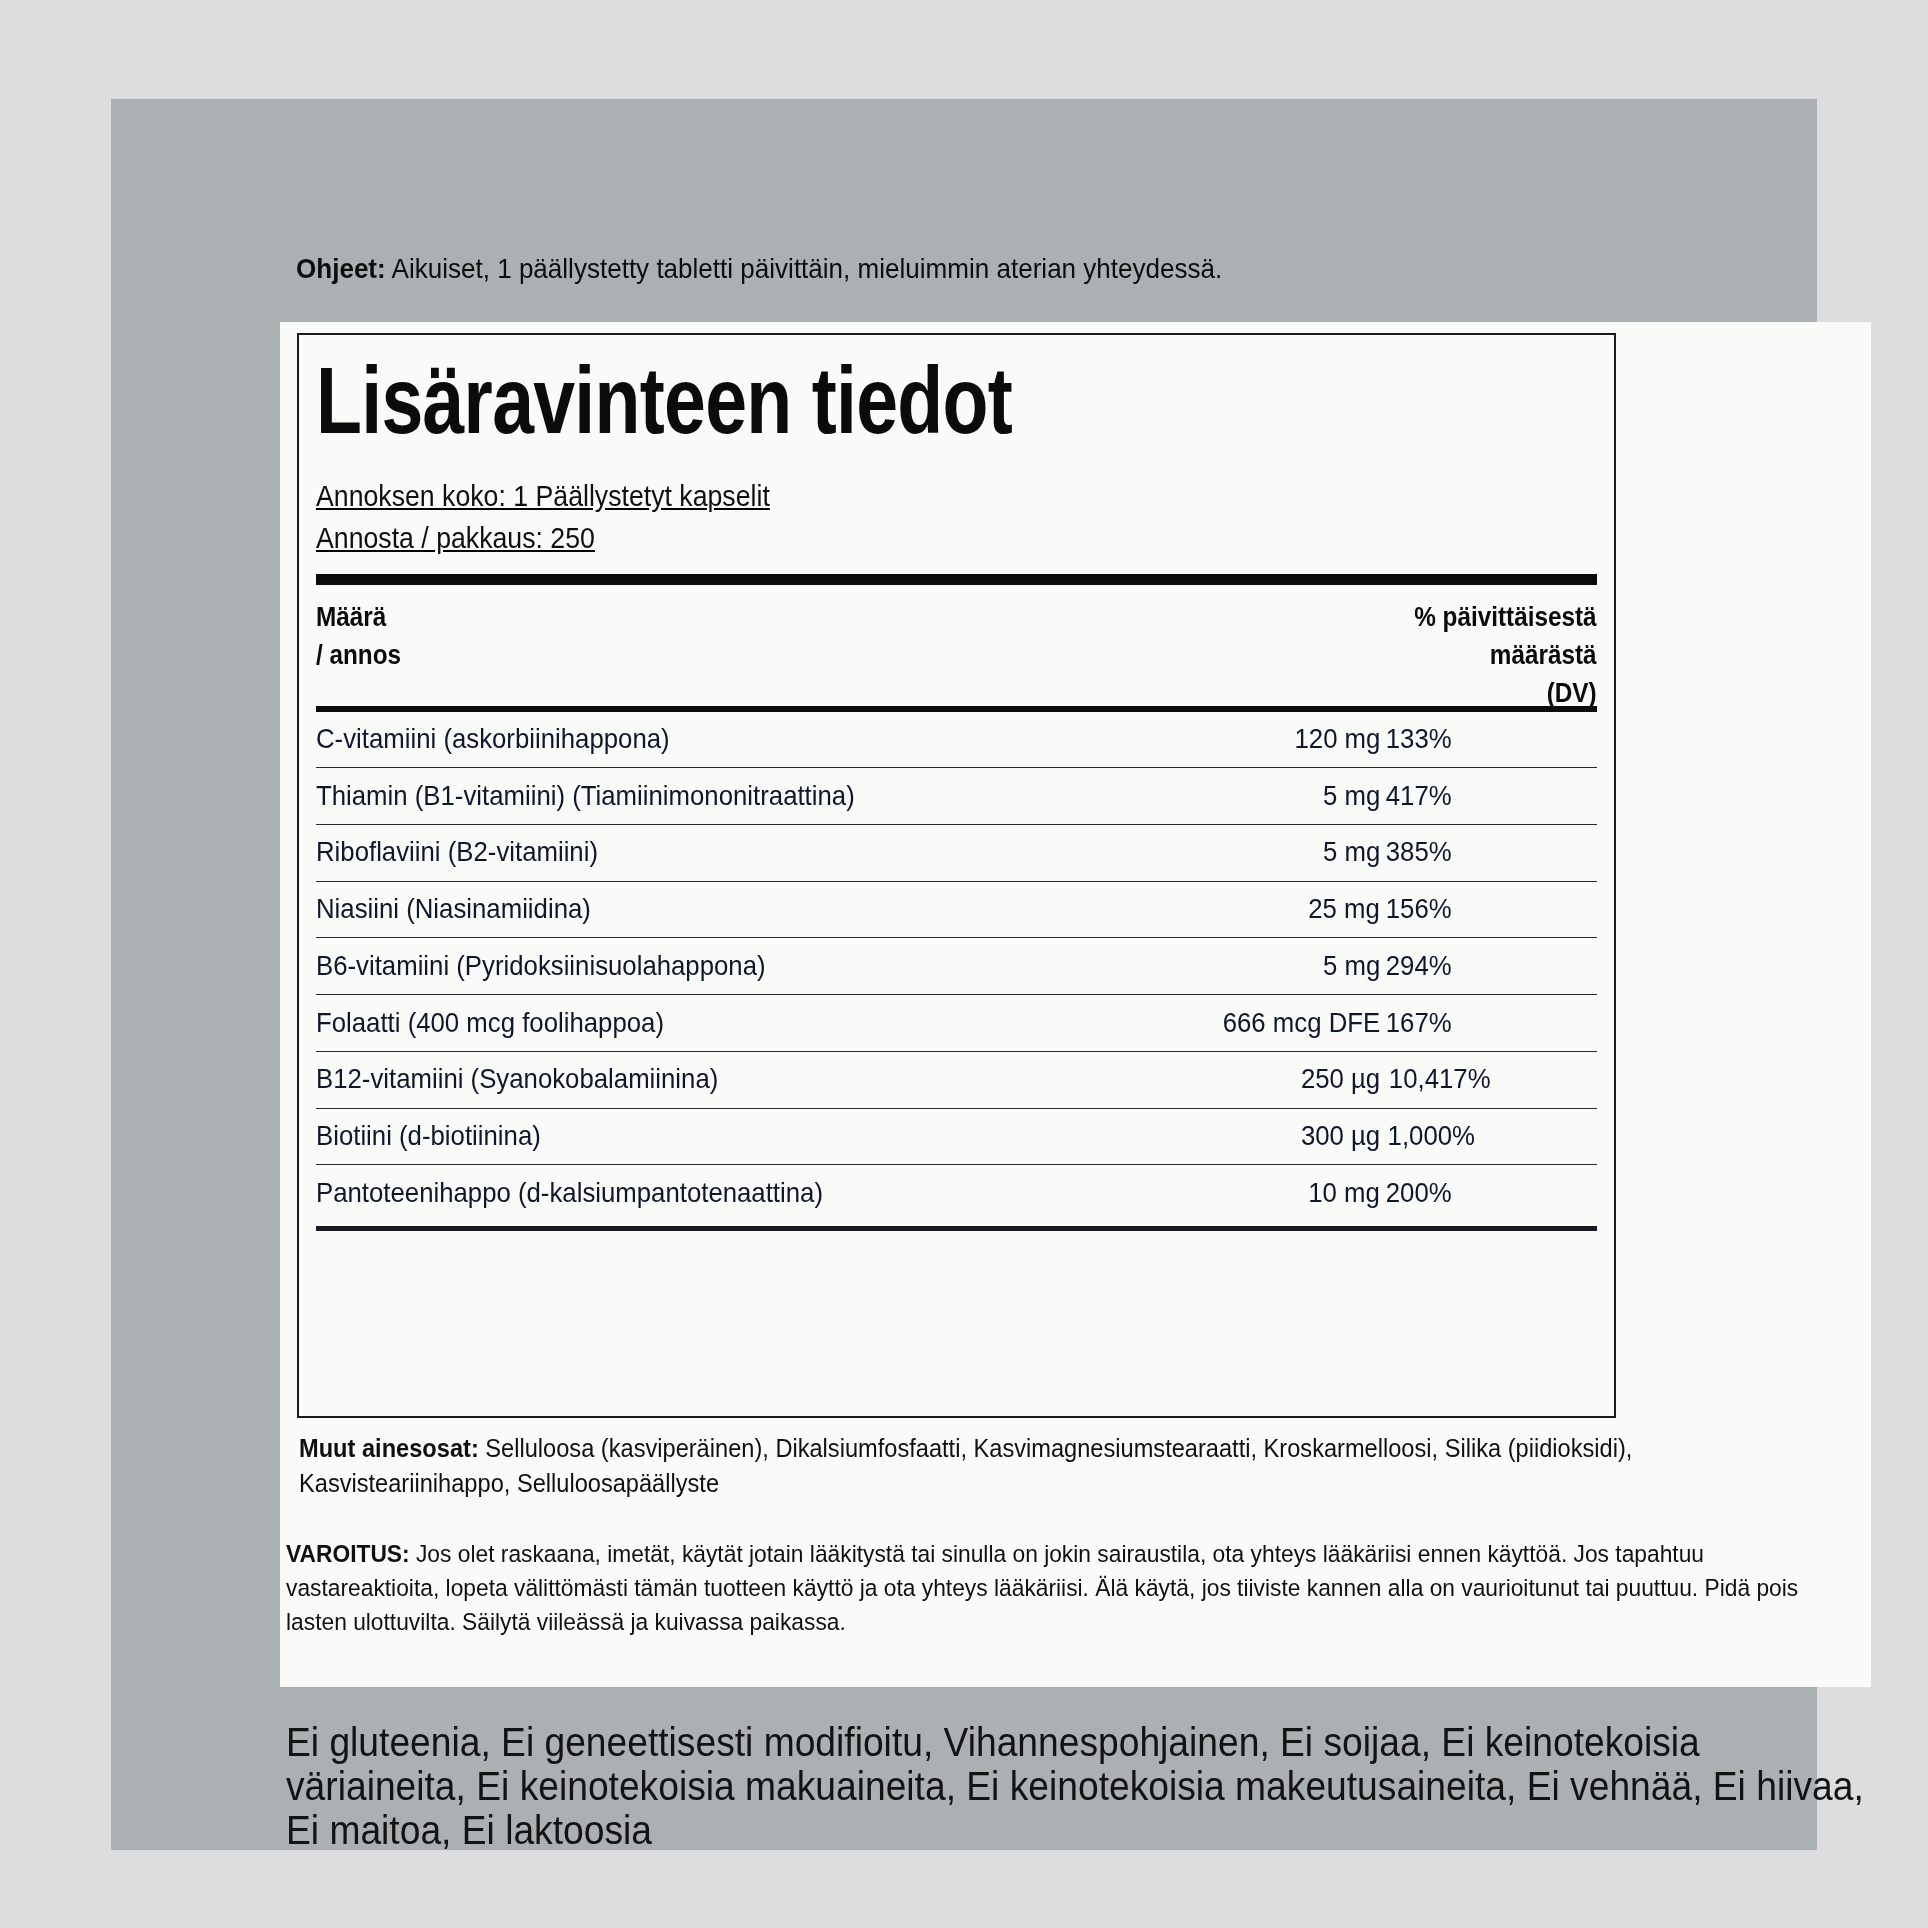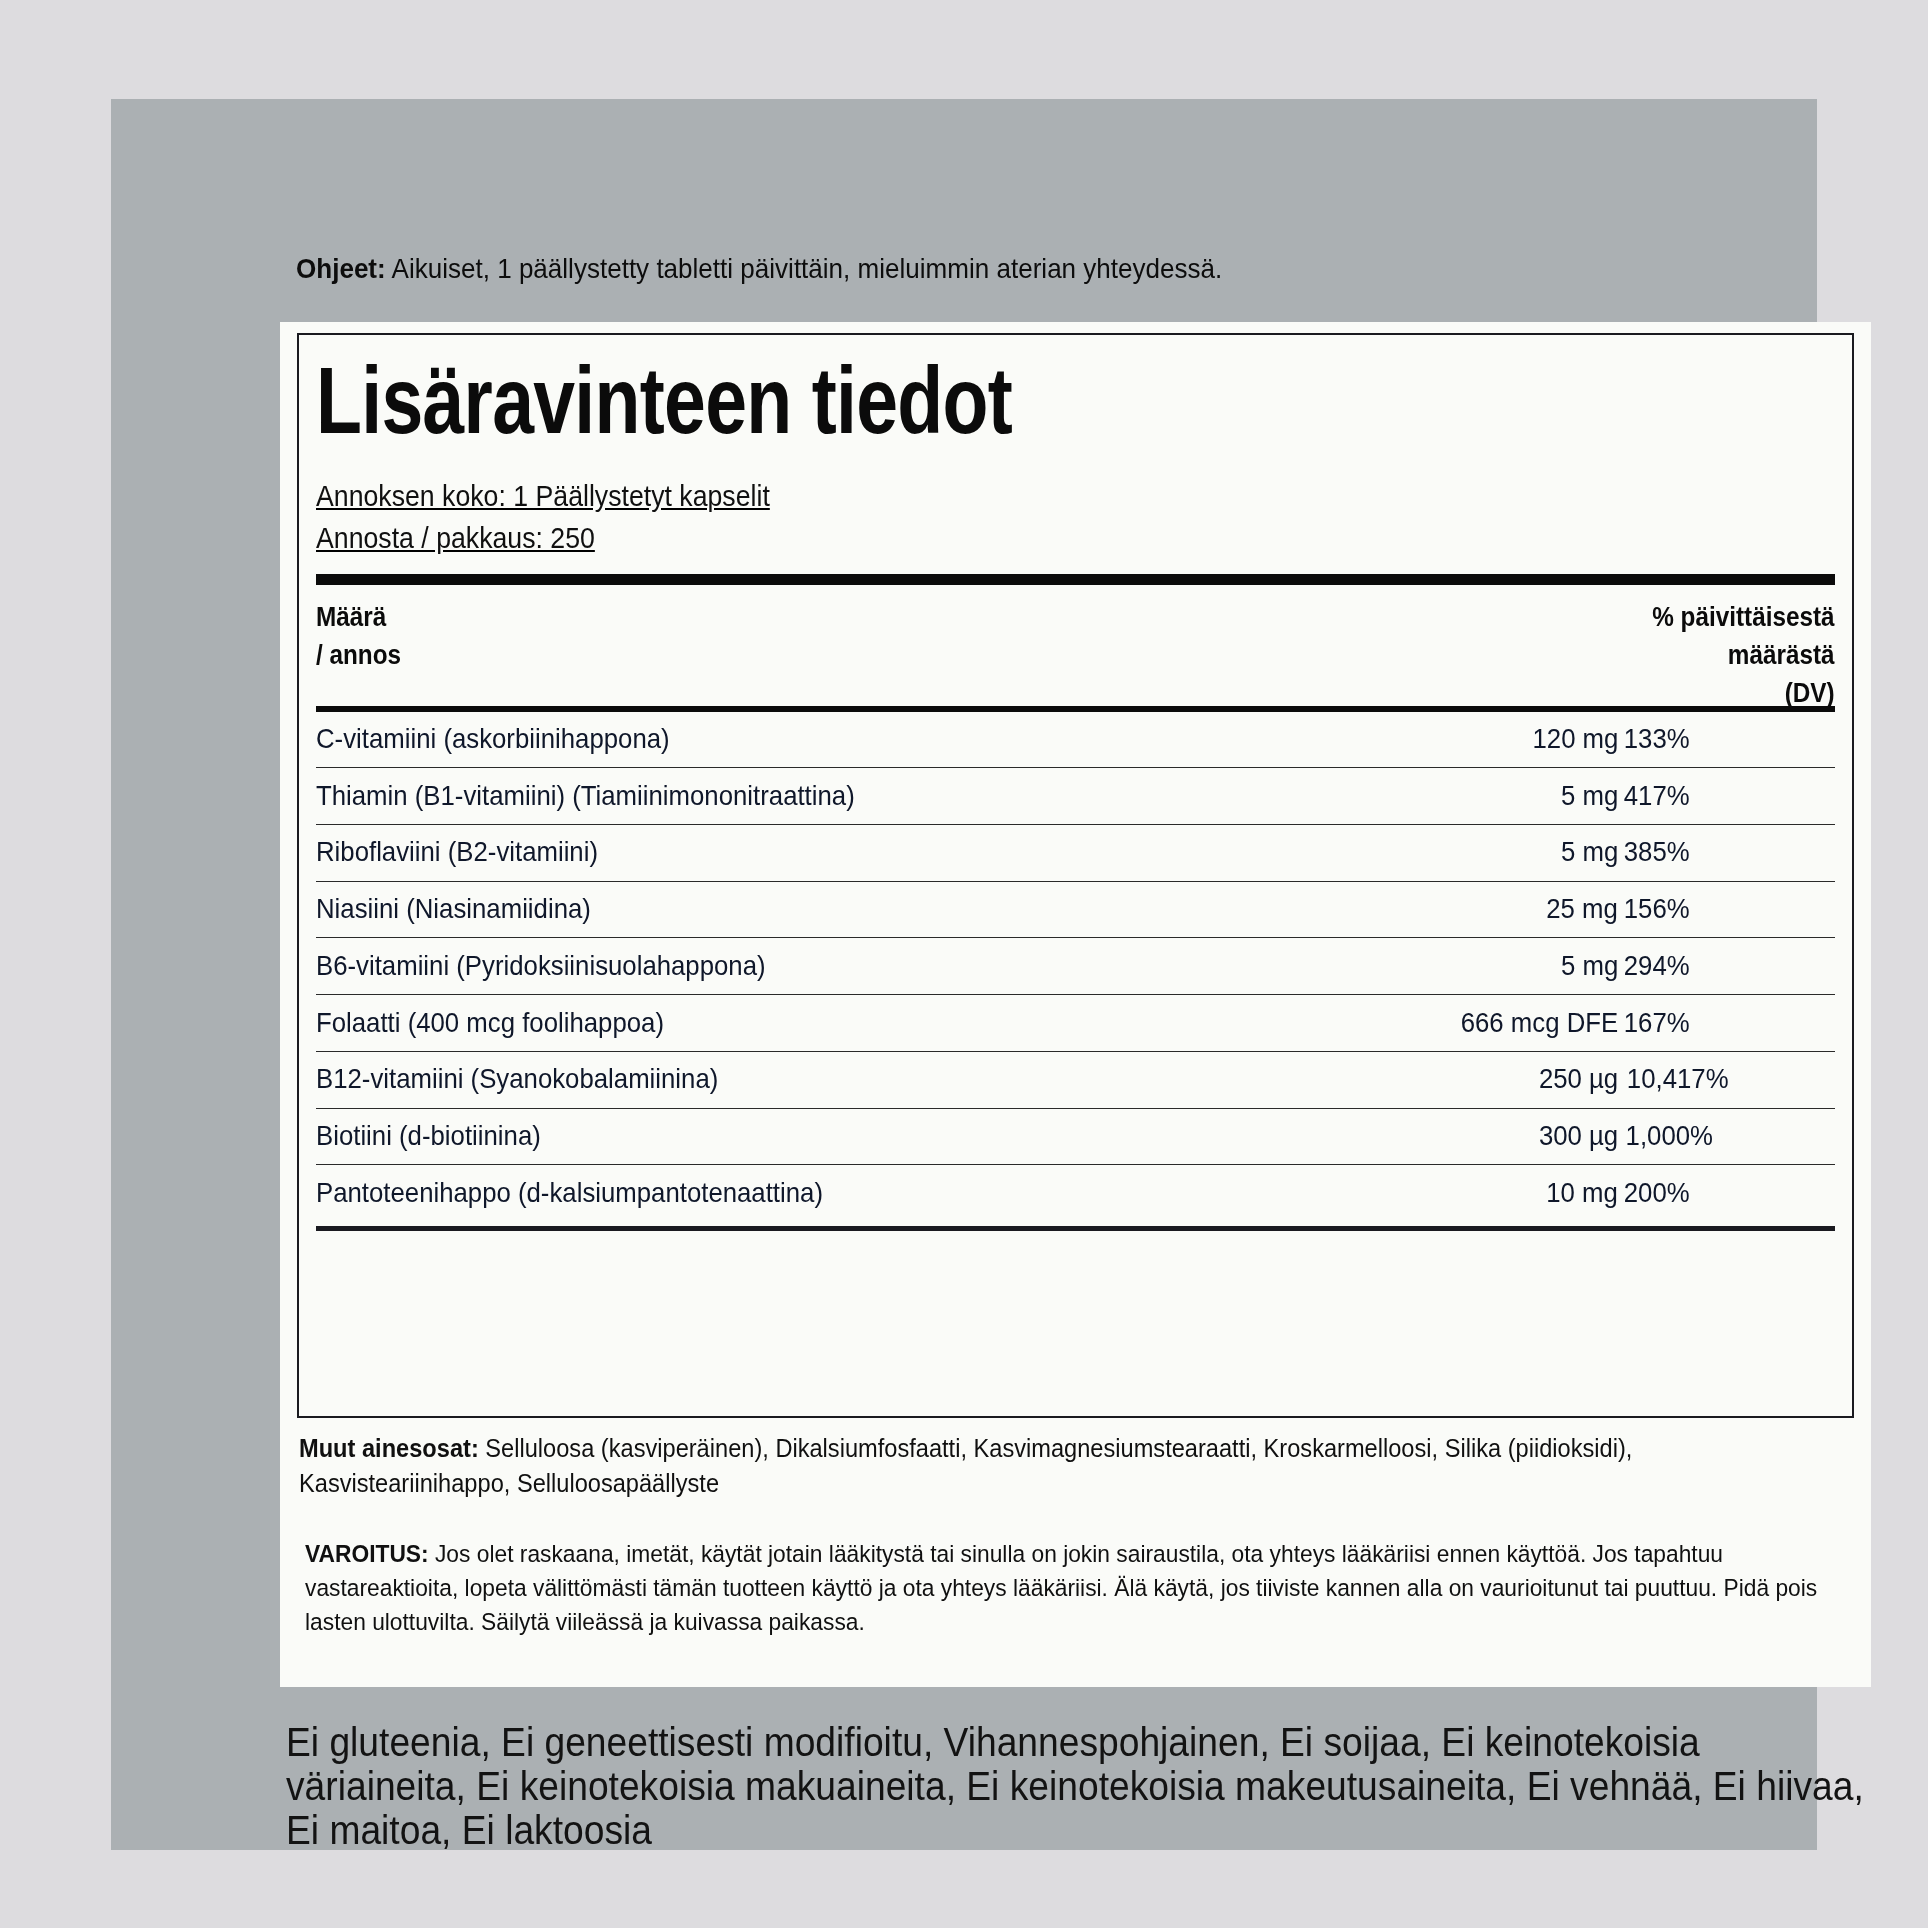--- a/index.html
+++ b/index.html
@@ -52,21 +52,21 @@
     height: 1365px;
     background: #fafbf8;
     box-sizing: border-box;
   }
 
   
   #facts-box {
     position: absolute;
     left: 17px;
     top: 11.3px;
-    width: 1557px;
+    width: 1319px;
     height: 1085px;
     border: 2.8px solid #1a1a20;
     background: #fafbf8;
     box-sizing: border-box;
     padding: 0 17px;
   }
 
   #facts-title {
     font-size: 94px;
     line-height: 98px;
@@ -199,21 +199,21 @@
   }
   #other-ing .inner {
     transform: scaleX(0.93);
     transform-origin: left top;
     width: 107.5%;
   }
   #other-ing .lbl { font-weight: bold; }
 
   #warning {
     position: absolute;
-    left: 25px;
+    left: 6px;
     top: 1215px;
     width: 1550px;
     font-size: 24.5px;
     line-height: 34px;
     color: #101010;
   }
   #warning .inner {
     transform: scaleX(0.93);
     transform-origin: left top;
     width: 107.5%;

